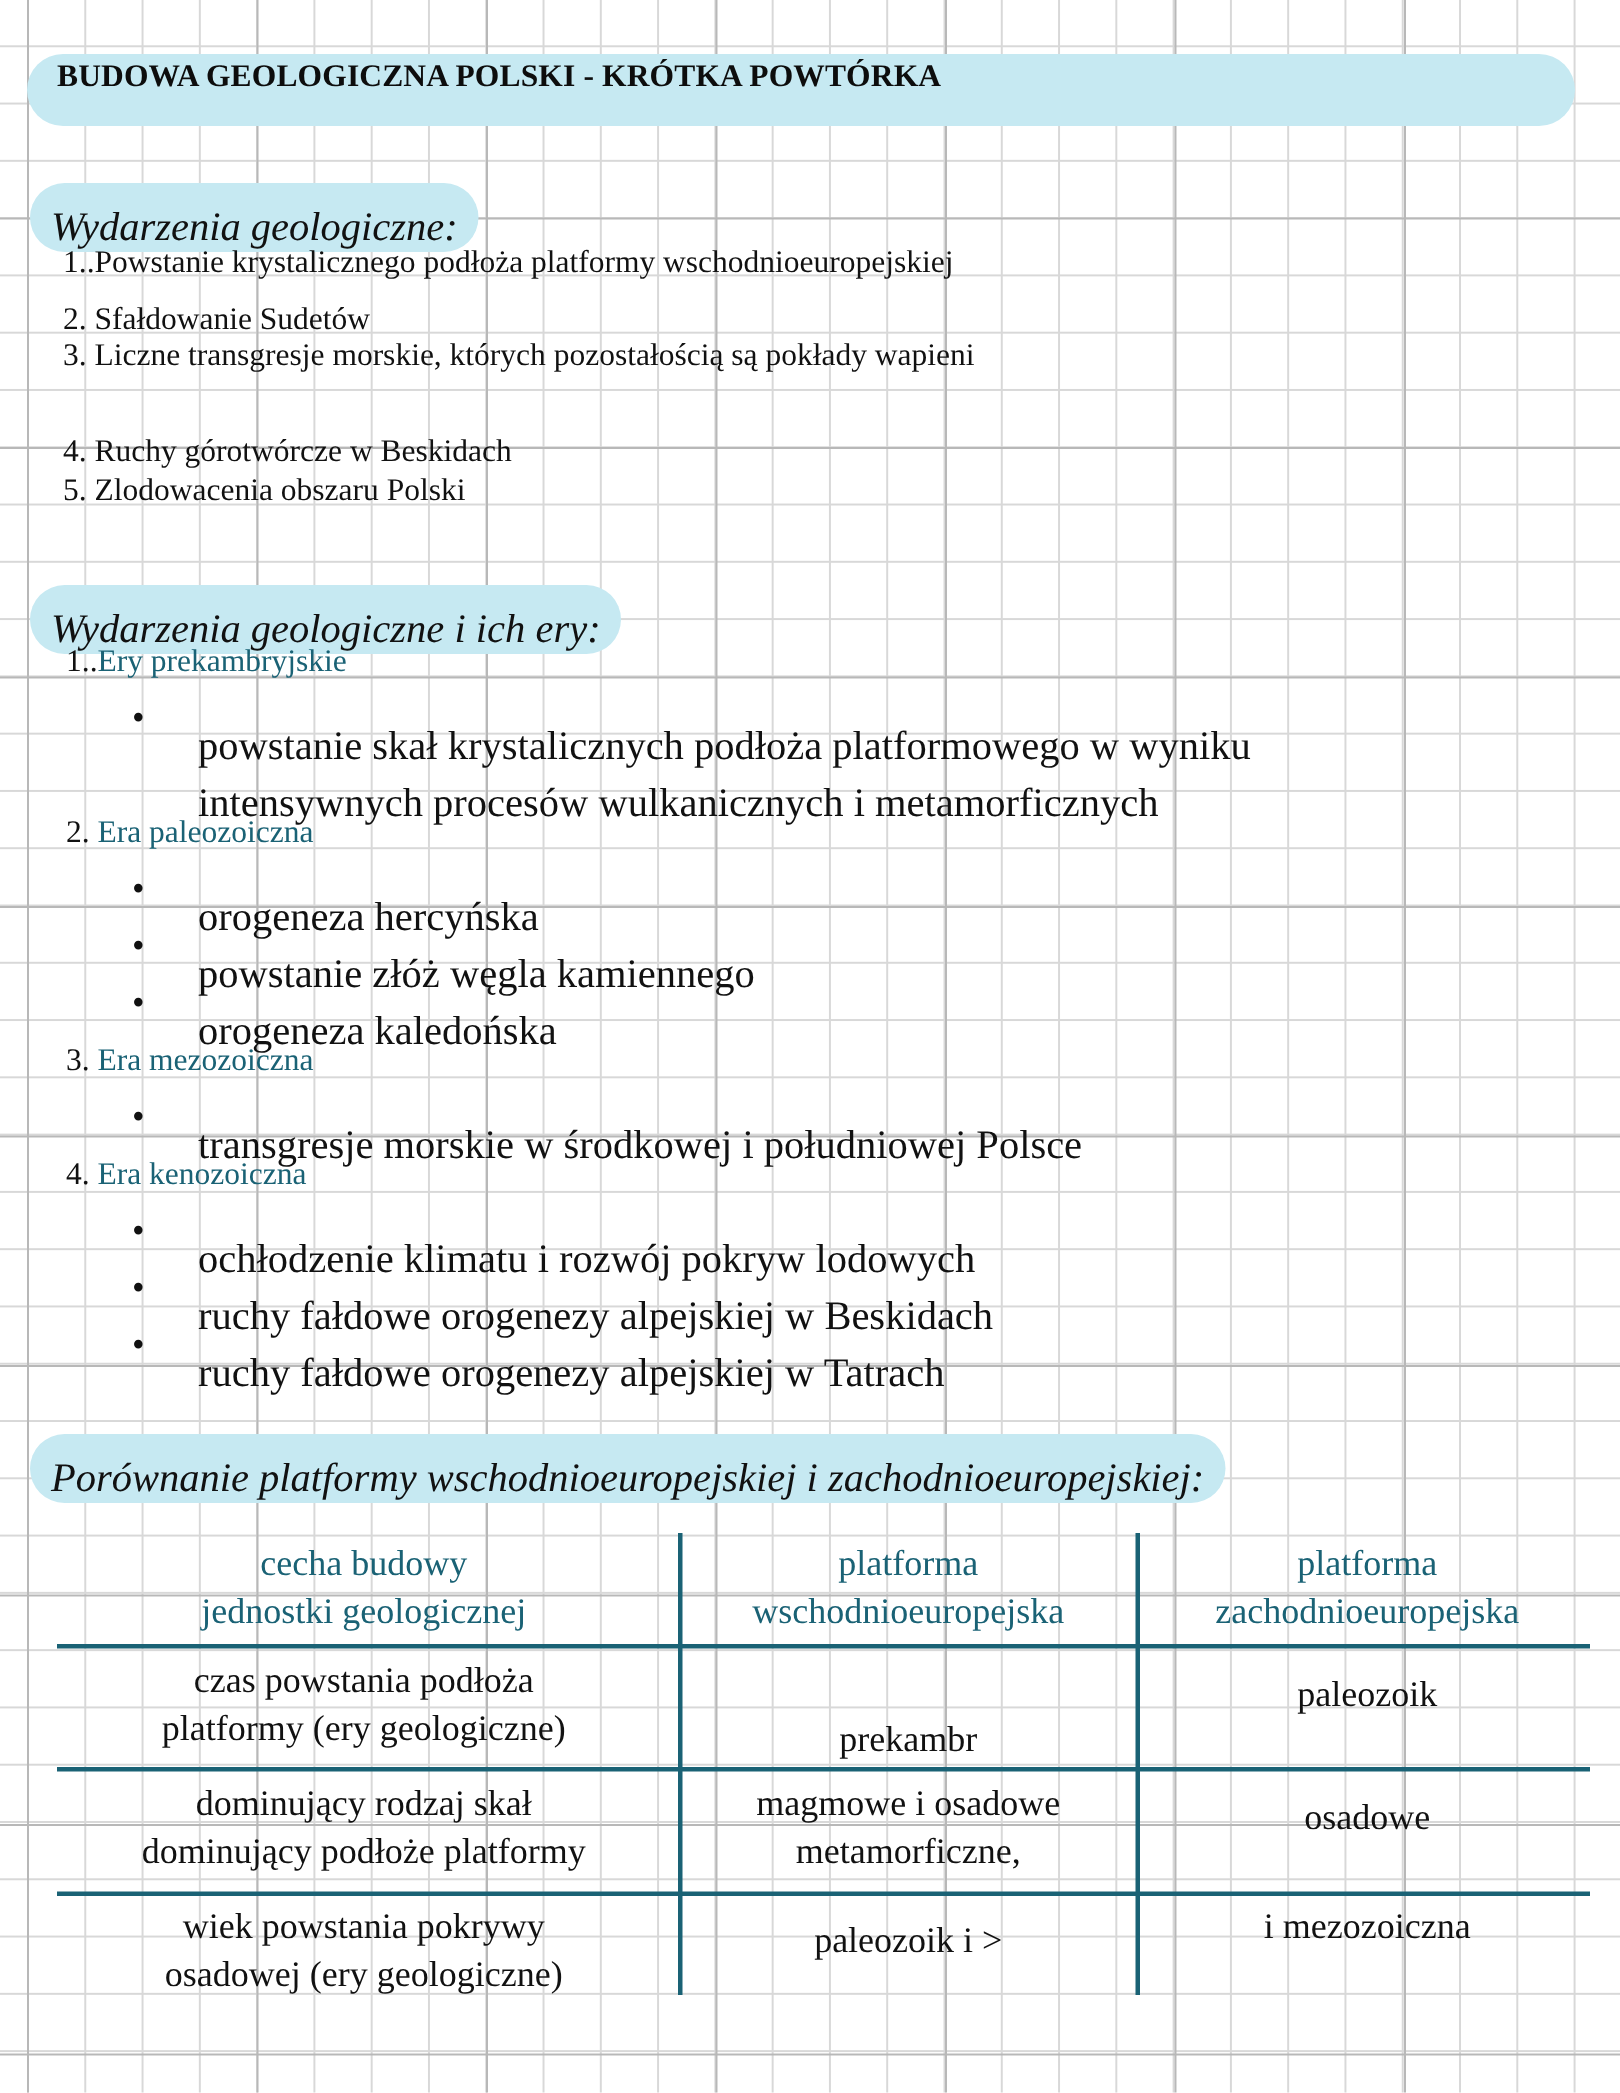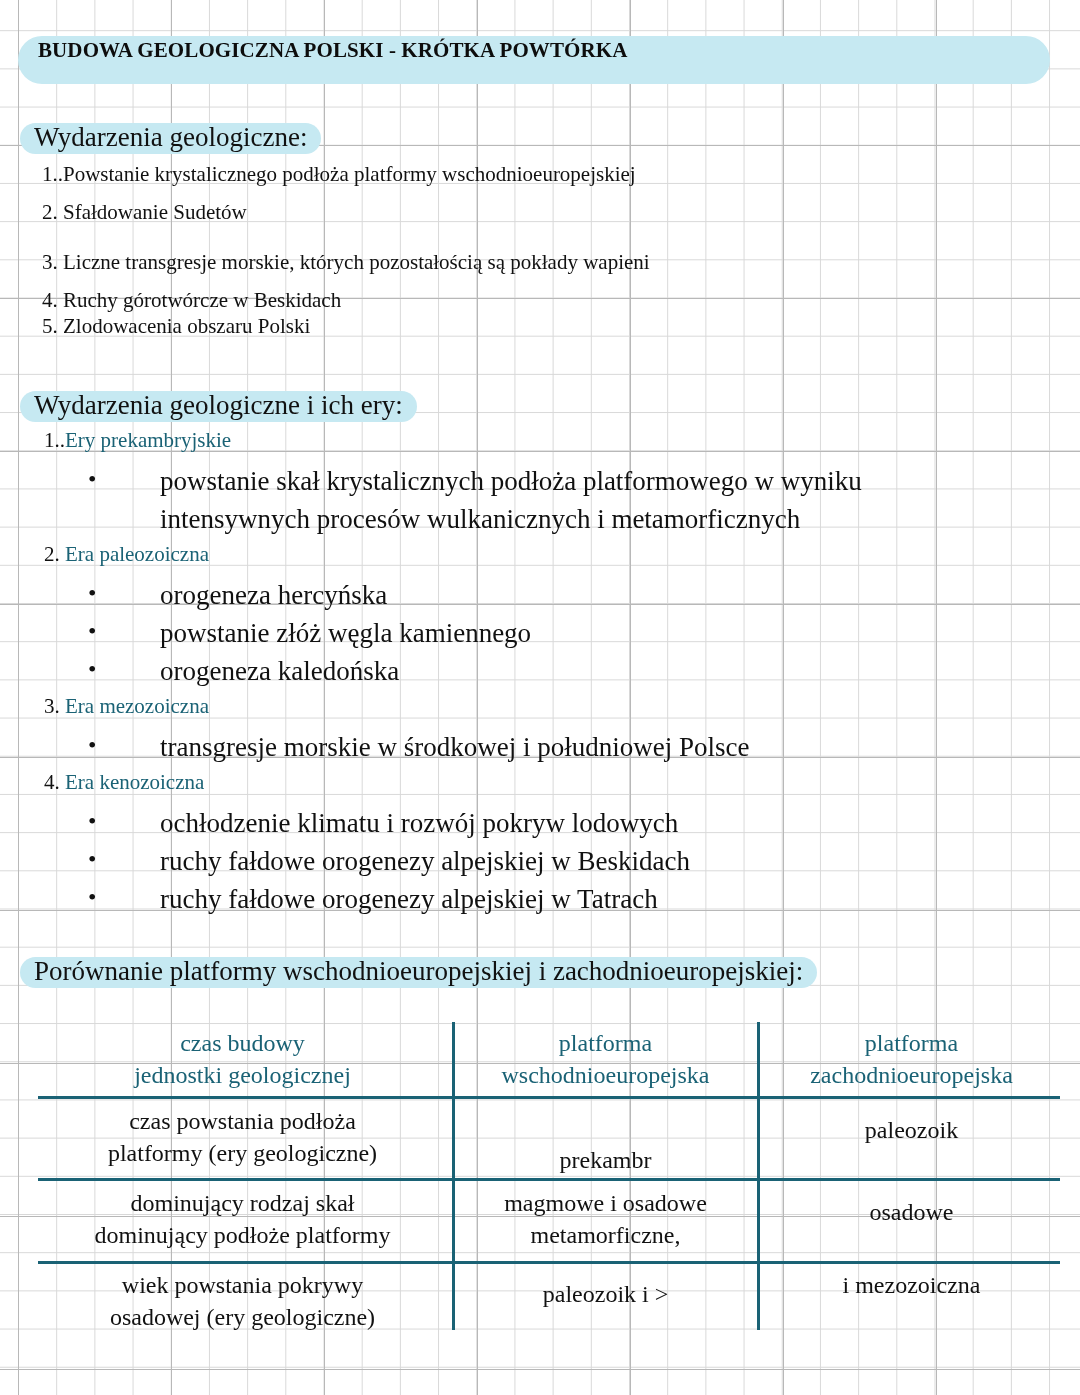--- a/index.html
+++ b/index.html
@@ -37,24 +37,25 @@
   #page {
     position: absolute;
     inset: 0;
     z-index: 2;
   }
 
   
   .hl {
     background: #c6e9f2;
     border-radius: 999px;
-    padding: 0 14px 3px 14px;
+    padding: 15px 14px 3px 14px;
     display: inline-block;
     line-height: 1.05;
     box-decoration-break: clone;
+    font-style: italic;
   }
 
   .title-bar {
     position: absolute;
     left: 18px;
     top: 36px;
     width: 1032px;
     height: 48px;
     background: #c6e9f2;
     border-radius: 999px;
@@ -100,22 +101,21 @@
   }
   .bullet-row .dot {
     position: absolute;
     left: 0;
     top: 0;
     font-size: 24px;
   }
   .bullet-row .btxt {
     position: absolute;
     left: 44px;
-    top: 0;
-    padding-left: 28px;
+    top: 16px;
   }
 
   
   #cmp-table {
     position: absolute;
     left: 0;
     top: 1008px;
     width: 1080px;
     z-index: 3;
   }
@@ -154,21 +154,21 @@
   <div class="sect-head" style="left:20px; top:122px;">
     <span class="hl">Wydarzenia geologiczne:</span>
   </div>
 
   <div class="line" style="left:42px; top:162px;">
     <span class="num">1..</span><span>Powstanie krystalicznego podłoża platformy wschodnioeuropejskiej</span>
   </div>
   <div class="line" style="left:42px; top:200px;">
     <span class="num">2.</span>&nbsp;<span>Sfałdowanie Sudetów</span>
   </div>
-  <div class="line" style="left:42px; top:250px;text-align:right;">
+  <div class="line" style="left:42px; top:224px;text-align:right;">
     <span class="num">3.</span>&nbsp;<span>Liczne transgresje morskie, których pozostałością są pokłady wapieni</span>
   </div>
   <div class="line" style="left:42px; top:288px;text-align:right;">
     <span class="num">4.</span>&nbsp;<span>Ruchy górotwórcze w Beskidach</span>
   </div>
   <div class="line" style="left:42px; top:314px;">
     <span class="num">5.</span>&nbsp;<span>Zlodowacenia obszaru Polski</span>
   </div>
 
   <div class="sect-head" style="left:20px; top:390px;">
@@ -229,21 +229,21 @@
   <div class="sect-head" style="left:20px; top:956px;">
     <span class="hl">Porównanie platformy wschodnioeuropejskiej i zachodnioeuropejskiej:</span>
   </div>
 
   <div id="cmp-table">
 
     <div class="vrule" style="left:452px; top:14px; height:308px;"></div>
     <div class="vrule" style="left:757px; top:14px; height:308px;"></div>
 
     <div class="tcol thead-cell" style="left:40px; top:20px; width:405px;">
-      <div>czas budowy</div>
+      <div>cecha budowy</div>
       <div>jednostki geologicznej</div>
     </div>
     <div class="tcol thead-cell" style="left:458px; top:20px; width:295px;">
       <div>platforma</div>
       <div>wschodnioeuropejska</div>
     </div>
     <div class="tcol thead-cell" style="left:763px; top:20px; width:297px;">
       <div>platforma</div>
       <div>zachodnioeuropejska</div>
     </div>

